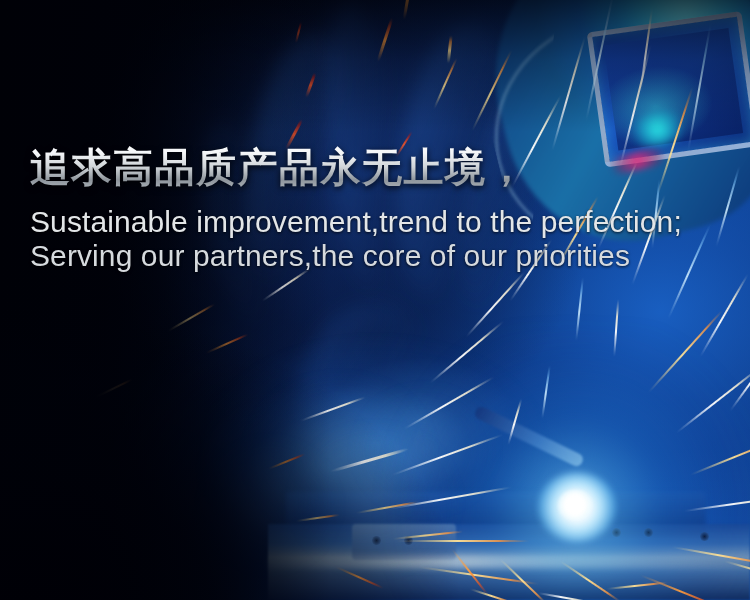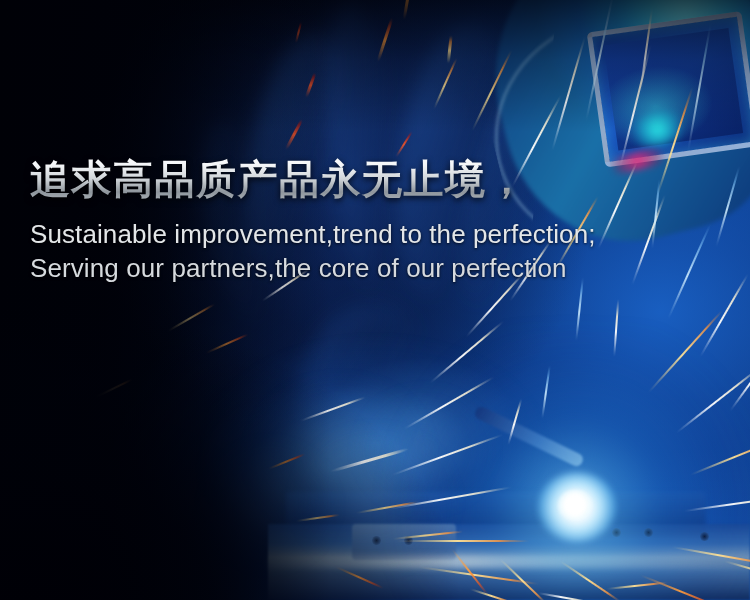--- a/index.html
+++ b/index.html
@@ -158,31 +158,31 @@
   .spark.w{background:linear-gradient(90deg, rgba(255,255,255,0) 0%, rgba(255,255,255,0.95) 42%, rgba(255,244,214,0.85) 70%, rgba(255,180,90,0) 100%);}
   .spark.y{background:linear-gradient(90deg, rgba(255,206,120,0) 0%, rgba(255,226,150,0.95) 46%, rgba(255,150,60,0.8) 78%, rgba(255,90,30,0) 100%);}
   .spark.o{background:linear-gradient(90deg, rgba(255,120,40,0) 0%, rgba(255,158,62,0.92) 48%, rgba(236,74,24,0.7) 80%, rgba(180,30,10,0) 100%);}
   .spark.r{background:linear-gradient(90deg, rgba(220,40,20,0) 0%, rgba(248,86,40,0.9) 50%, rgba(190,24,12,0.6) 84%, rgba(120,10,6,0) 100%);}
   .spark.b{background:linear-gradient(90deg, rgba(150,210,255,0) 0%, rgba(206,236,255,0.9) 46%, rgba(120,190,246,0.6) 80%, rgba(40,120,200,0) 100%);}
 
   
   .smoke{position:absolute;border-radius:50%;filter:blur(13px);}
 
   
-  #copy{position:absolute;left:30px;top:152px;width:700px;}
+  #copy{position:absolute;left:30px;top:140px;width:700px;}
   .cn{
     font-size:40px;font-weight:bold;line-height:54px;letter-spacing:1.5px;
     background:linear-gradient(180deg,#ffffff 0%,#f4f6f8 24%,#cfd4d8 50%,#8e959c 74%,#b9c0c6 100%);
     -webkit-background-clip:text;background-clip:text;
     -webkit-text-fill-color:transparent;color:transparent;
     filter:drop-shadow(0 2px 3px rgba(0,0,0,0.85));
     white-space:nowrap;
   }
   .en{
-    font-size:26px;font-weight:normal;line-height:34px;letter-spacing:0.1px;
+    font-size:30px;font-weight:normal;line-height:34px;letter-spacing:0.1px;
     color:#e3e6e8;
     text-shadow:0 1px 3px rgba(0,0,0,0.8);
     white-space:nowrap;
   }
   #en2{color:#d6dade;}
   #en-wrap{margin-top:11px;}
 </style>
 </head>
 <body>
 
@@ -300,17 +300,17 @@
   <div id="arc-hot"></div>
 
   <div class="layer" id="vig-t"></div>
   <div class="layer" id="vig-l"></div>
   <div class="layer" id="vig-bl"></div>
 
   <div id="copy">
     <div class="cn">追求高品质产品永无止境，</div>
     <div id="en-wrap">
       <div class="en" id="en1">Sustainable improvement,trend to the perfection;</div>
-      <div class="en" id="en2">Serving our partners,the core of our perfection</div>
+      <div class="en" id="en2">Serving our partners,the core of our priorities</div>
     </div>
   </div>
 
 </div>
 
 </body></html>

